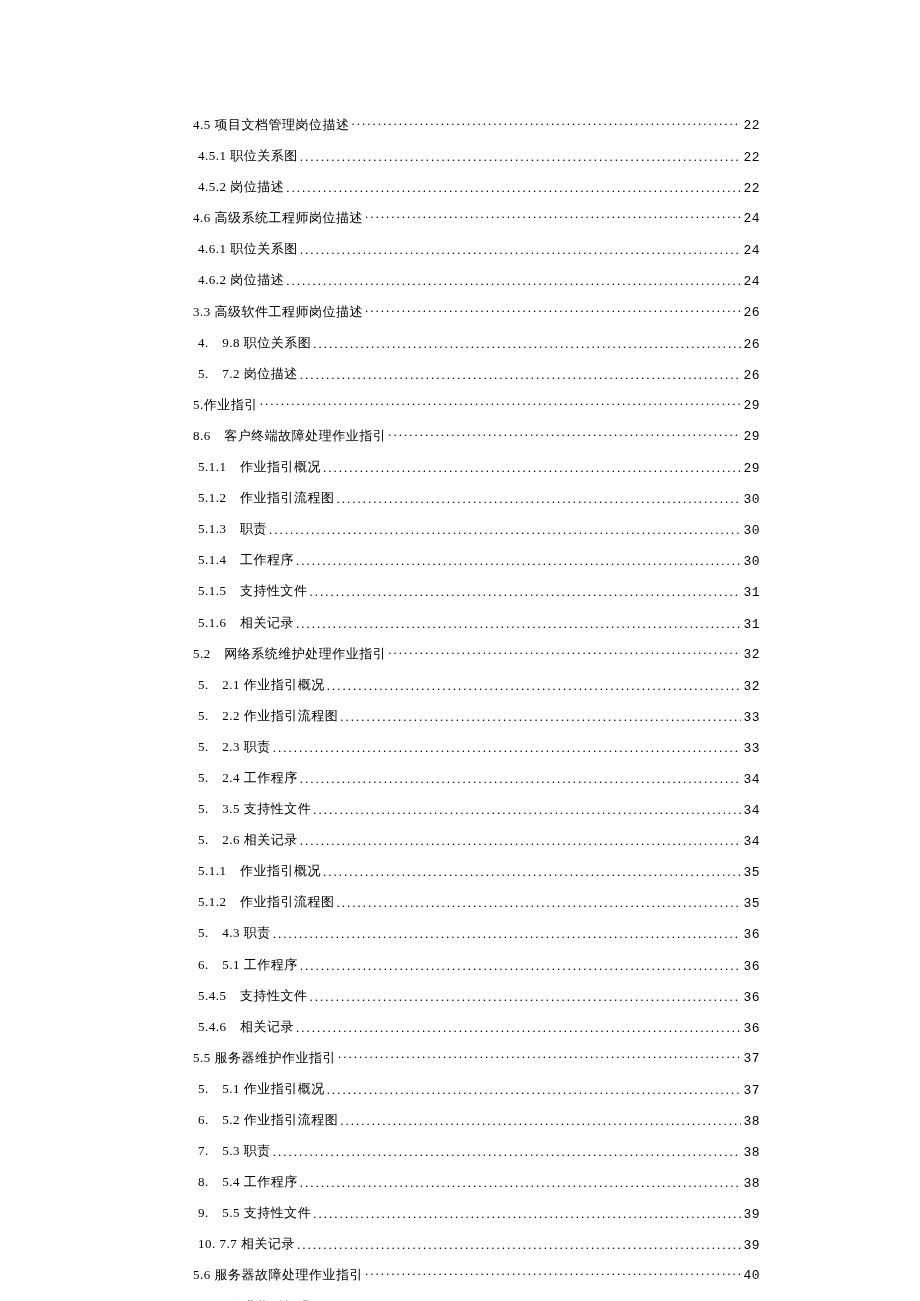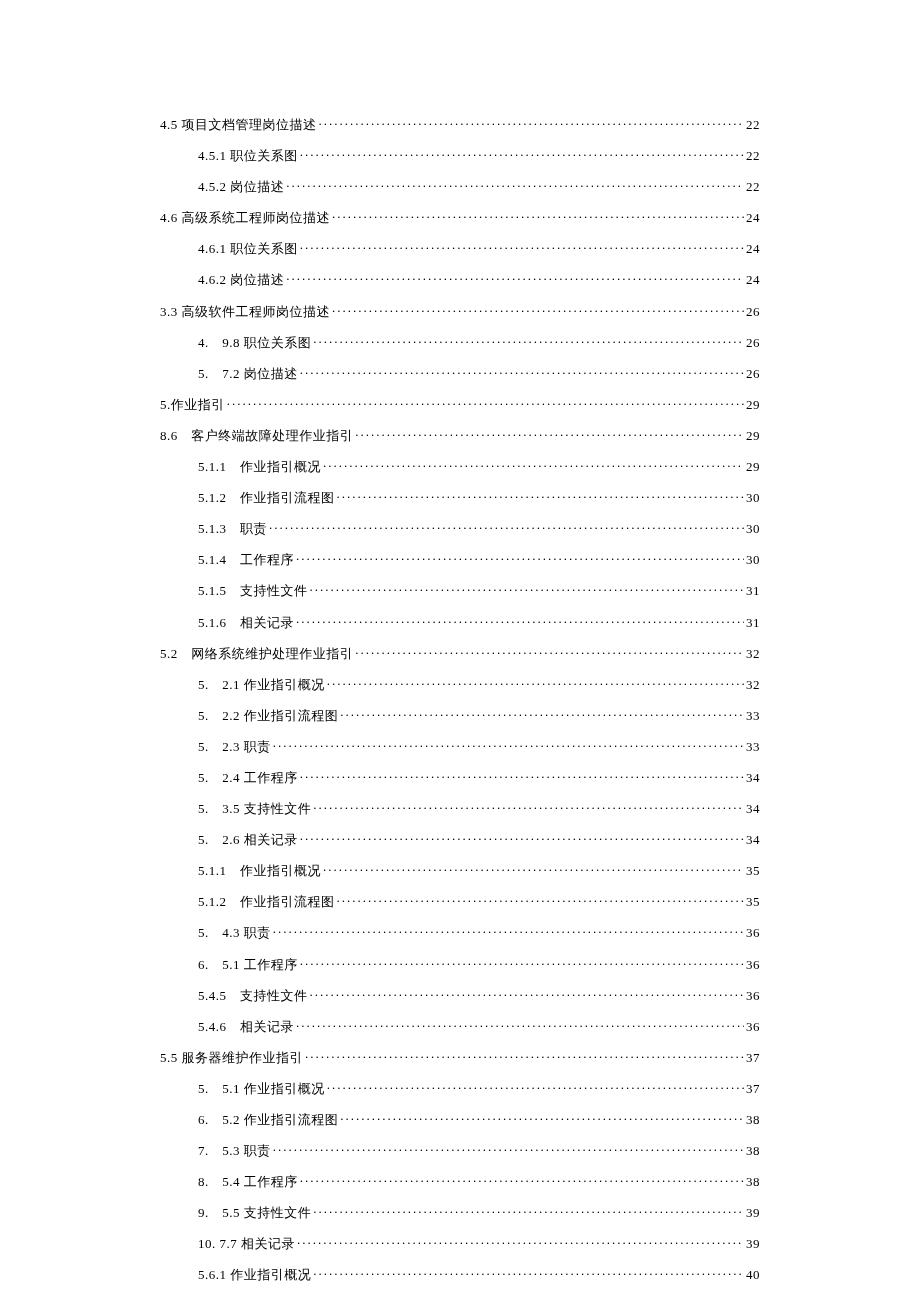--- a/index.html
+++ b/index.html
@@ -42,23 +42,24 @@
     content: "................................................................................................................................................................";
     position: absolute;
     left: 0;
     right: 0;
     bottom: 0;
     letter-spacing: 2px;
     color: #000;
   }
   .pg {
     flex: 0 0 auto;
-  }
-  .ind1 { padding-left: 0px; }
-  .ind2 { padding-left: 38px; }
+    font-family: Liberation Mono, monospace;
+  }
+  .ind1 { padding-left: 0px; margin-left: 33px; }
+  .ind2 { padding-left: 38px; align-items: flex-end; }
 </style>
 </head>
 <body>
 
 <div class="page" id="toc-root">
     <div class="toc-line ind1">
       <span class="lbl">4.5 项目文档管理岗位描述</span>
       <span class="dots"></span>
       <span class="pg">22</span>
     </div>
@@ -235,18 +236,23 @@
     <div class="toc-line ind2">
       <span class="lbl">9.　5.5 支持性文件 </span>
       <span class="dots"></span>
       <span class="pg">39</span>
     </div>
     <div class="toc-line ind2">
       <span class="lbl">10. 7.7 相关记录 </span>
       <span class="dots"></span>
       <span class="pg">39</span>
     </div>
+    <div class="toc-line ind1">
+      <span class="lbl">5.6 服务器故障处理作业指引</span>
+      <span class="dots"></span>
+      <span class="pg">40</span>
+    </div>
     <div class="toc-line ind2">
       <span class="lbl">5.6.1 作业指引概况 </span>
       <span class="dots"></span>
       <span class="pg">40</span>
     </div>
   </div>
 
 </body></html>

